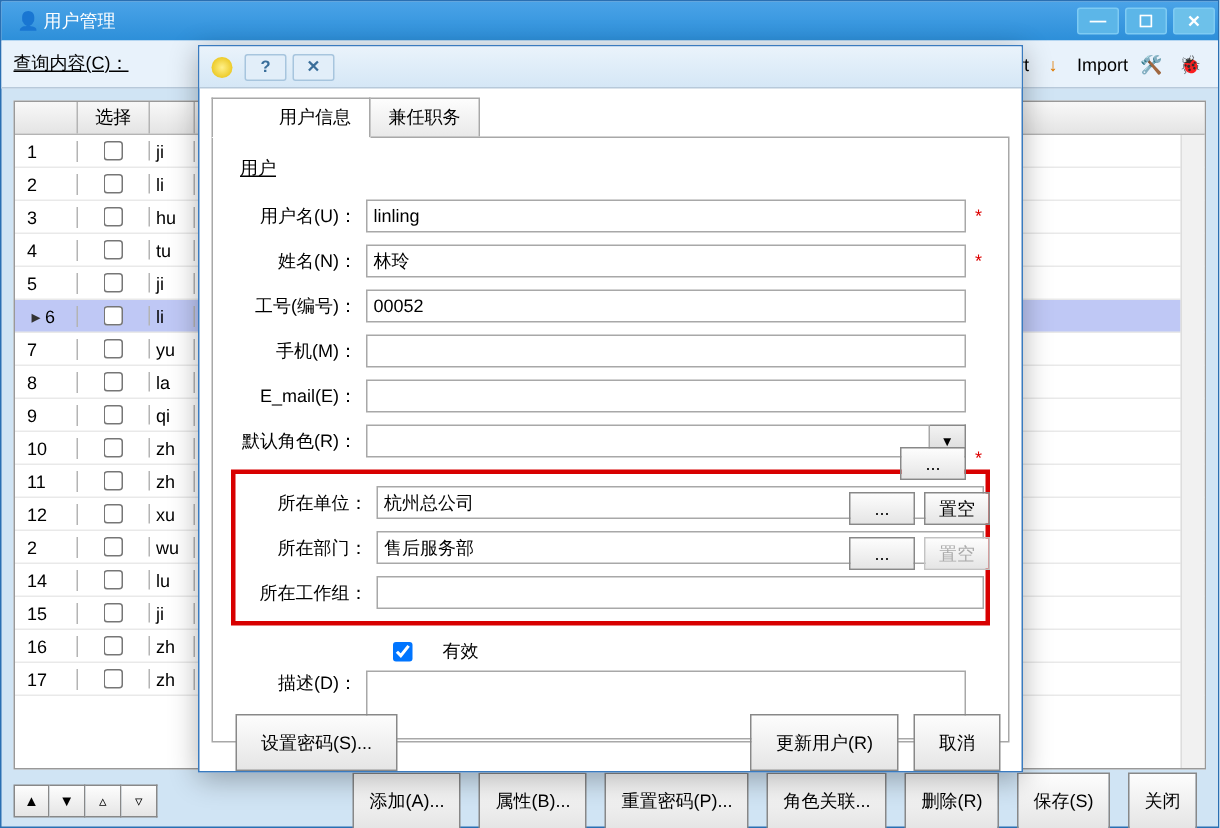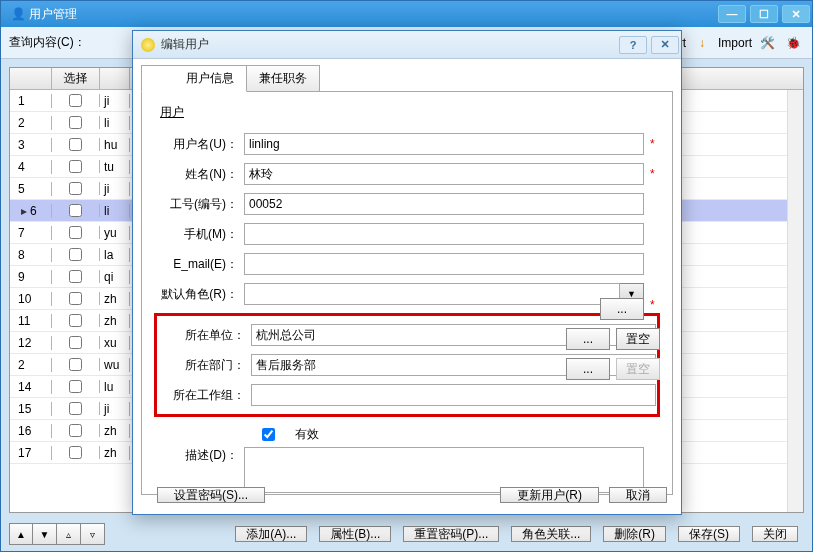--- a/index.html
+++ b/index.html
@@ -7,21 +7,21 @@
 
 
 .main-window { position: absolute; left: 0; top: 0; width: 813px; height: 552px; border: 1px solid #2a6fb2; }
 .titlebar { height: 26px; background: linear-gradient(#4aa3e8, #2d8fd9); color: #fff; display: flex; align-items: center; padding-left: 8px; }
 .titlebar .title { flex: 1; }
 .winbtn { width: 28px; height: 18px; margin: 0 2px; background: #5cb6e8; border: 1px solid #7ecbf3; border-radius: 2px; display: inline-flex; align-items: center; justify-content: center; color: #fff; font-weight: bold; font-size: 11px; }
 .winbtn.close { background: #6dc1ea; }
 
 
 .toolbar { height: 32px; background: #e8f2fb; border-bottom: 1px solid #b7c9da; display: flex; align-items: center; padding: 0 8px; gap: 4px; }
-.toolbar .searchlabel { margin-right: 4px; }
+.toolbar .searchlabel { margin-right: 4px; text-decoration: underline; }
 .toolbar .rightbtns { margin-left: auto; display: flex; gap: 6px; align-items: center; }
 .ic { width: 20px; height: 20px; display: inline-flex; align-items: center; justify-content: center; }
 
 
 .gridwrap { position: absolute; left: 8px; top: 66px; right: 8px; bottom: 38px; background: #fff; border: 1px solid #999; }
 .gridhead { height: 22px; background: linear-gradient(#f8f8f8,#e4e4e4); display: flex; border-bottom: 1px solid #b4b4b4; }
 .col-idx { width: 42px; border-right: 1px solid #b4b4b4; }
 .col-sel { width: 48px; border-right: 1px solid #b4b4b4; text-align: center; }
 .col-name { width: 30px; border-right: 1px solid #b4b4b4; overflow: hidden; }
 .col-phone { flex: 1; padding-left: 6px; }
@@ -34,21 +34,21 @@
 .gridrow .col-name { padding-left: 4px; white-space: nowrap; }
 .rowarrow { color: #333; position: absolute; left: 11px; }
 
 
 .navbtns { position: absolute; left: 8px; bottom: 6px; display: flex; gap: 0; }
 .navbtn { width: 24px; height: 22px; border: 1px solid #888; background: linear-gradient(#fdfdfd,#e5e5e5); display: inline-flex; align-items: center; justify-content: center; font-size: 10px; }
 .navbtn + .navbtn { border-left: none; }
 
 
 .bottombar { position: absolute; left: 0; right: 0; bottom: 0; height: 34px; background: transparent; display: flex; align-items: center; justify-content: flex-end; gap: 12px; padding-right: 14px; padding-left: 24px; }
-.btn { height: 16px; padding: 0 10px; border: 1px solid #888; background: linear-gradient(#fdfdfd,#e5e5e5); display: inline-flex; align-items: center; justify-content: center; }
+.btn { height: 38px; padding: 0 10px; border: 1px solid #888; background: linear-gradient(#fdfdfd,#e5e5e5); display: inline-flex; align-items: center; justify-content: center; }
 
 
 .modal { position: absolute; left: 132px; top: 30px; width: 550px; height: 485px; background: #fff; border: 1px solid #3a7bbf; box-shadow: 0 4px 18px rgba(0,0,0,0.3); }
 .modal .titlebar { height: 28px; background: linear-gradient(#eaf3fb,#d5e7f6); color: #333; border-bottom: 1px solid #b7c9da; }
 .modal .titlebar .mico { width: 14px; height: 14px; border-radius: 50%; background: radial-gradient(#fff089,#e5bb00); margin-right: 6px; }
 .modal .winbtn { background: #e2eef9; border: 1px solid #a7c5de; color: #3a6e9a; }
 
 
 .tabs { display: flex; margin: 6px 0 0 8px; }
 .tab { padding: 4px 12px; border: 1px solid #a8a8a8; background: linear-gradient(#fdfdfd,#e9e9e9); margin-right: -1px; }
@@ -296,21 +296,20 @@
     <span class="btn">角色关联...</span>
     <span class="btn">删除(R)</span>
     <span class="btn">保存(S)</span>
     <span class="btn">关闭</span>
   </div>
 </div>
 
 <div class="modal">
   <div class="titlebar">
     <span class="mico"></span>
-    <span class="title">编辑用户</span>
     <span class="winbtn">?</span>
     <span class="winbtn">✕</span>
   </div>
 
   <div class="tabs">
     <div class="tab active">用户信息</div>
     <div class="tab">兼任职务</div>
   </div>
 
   <div class="tabpanel">

